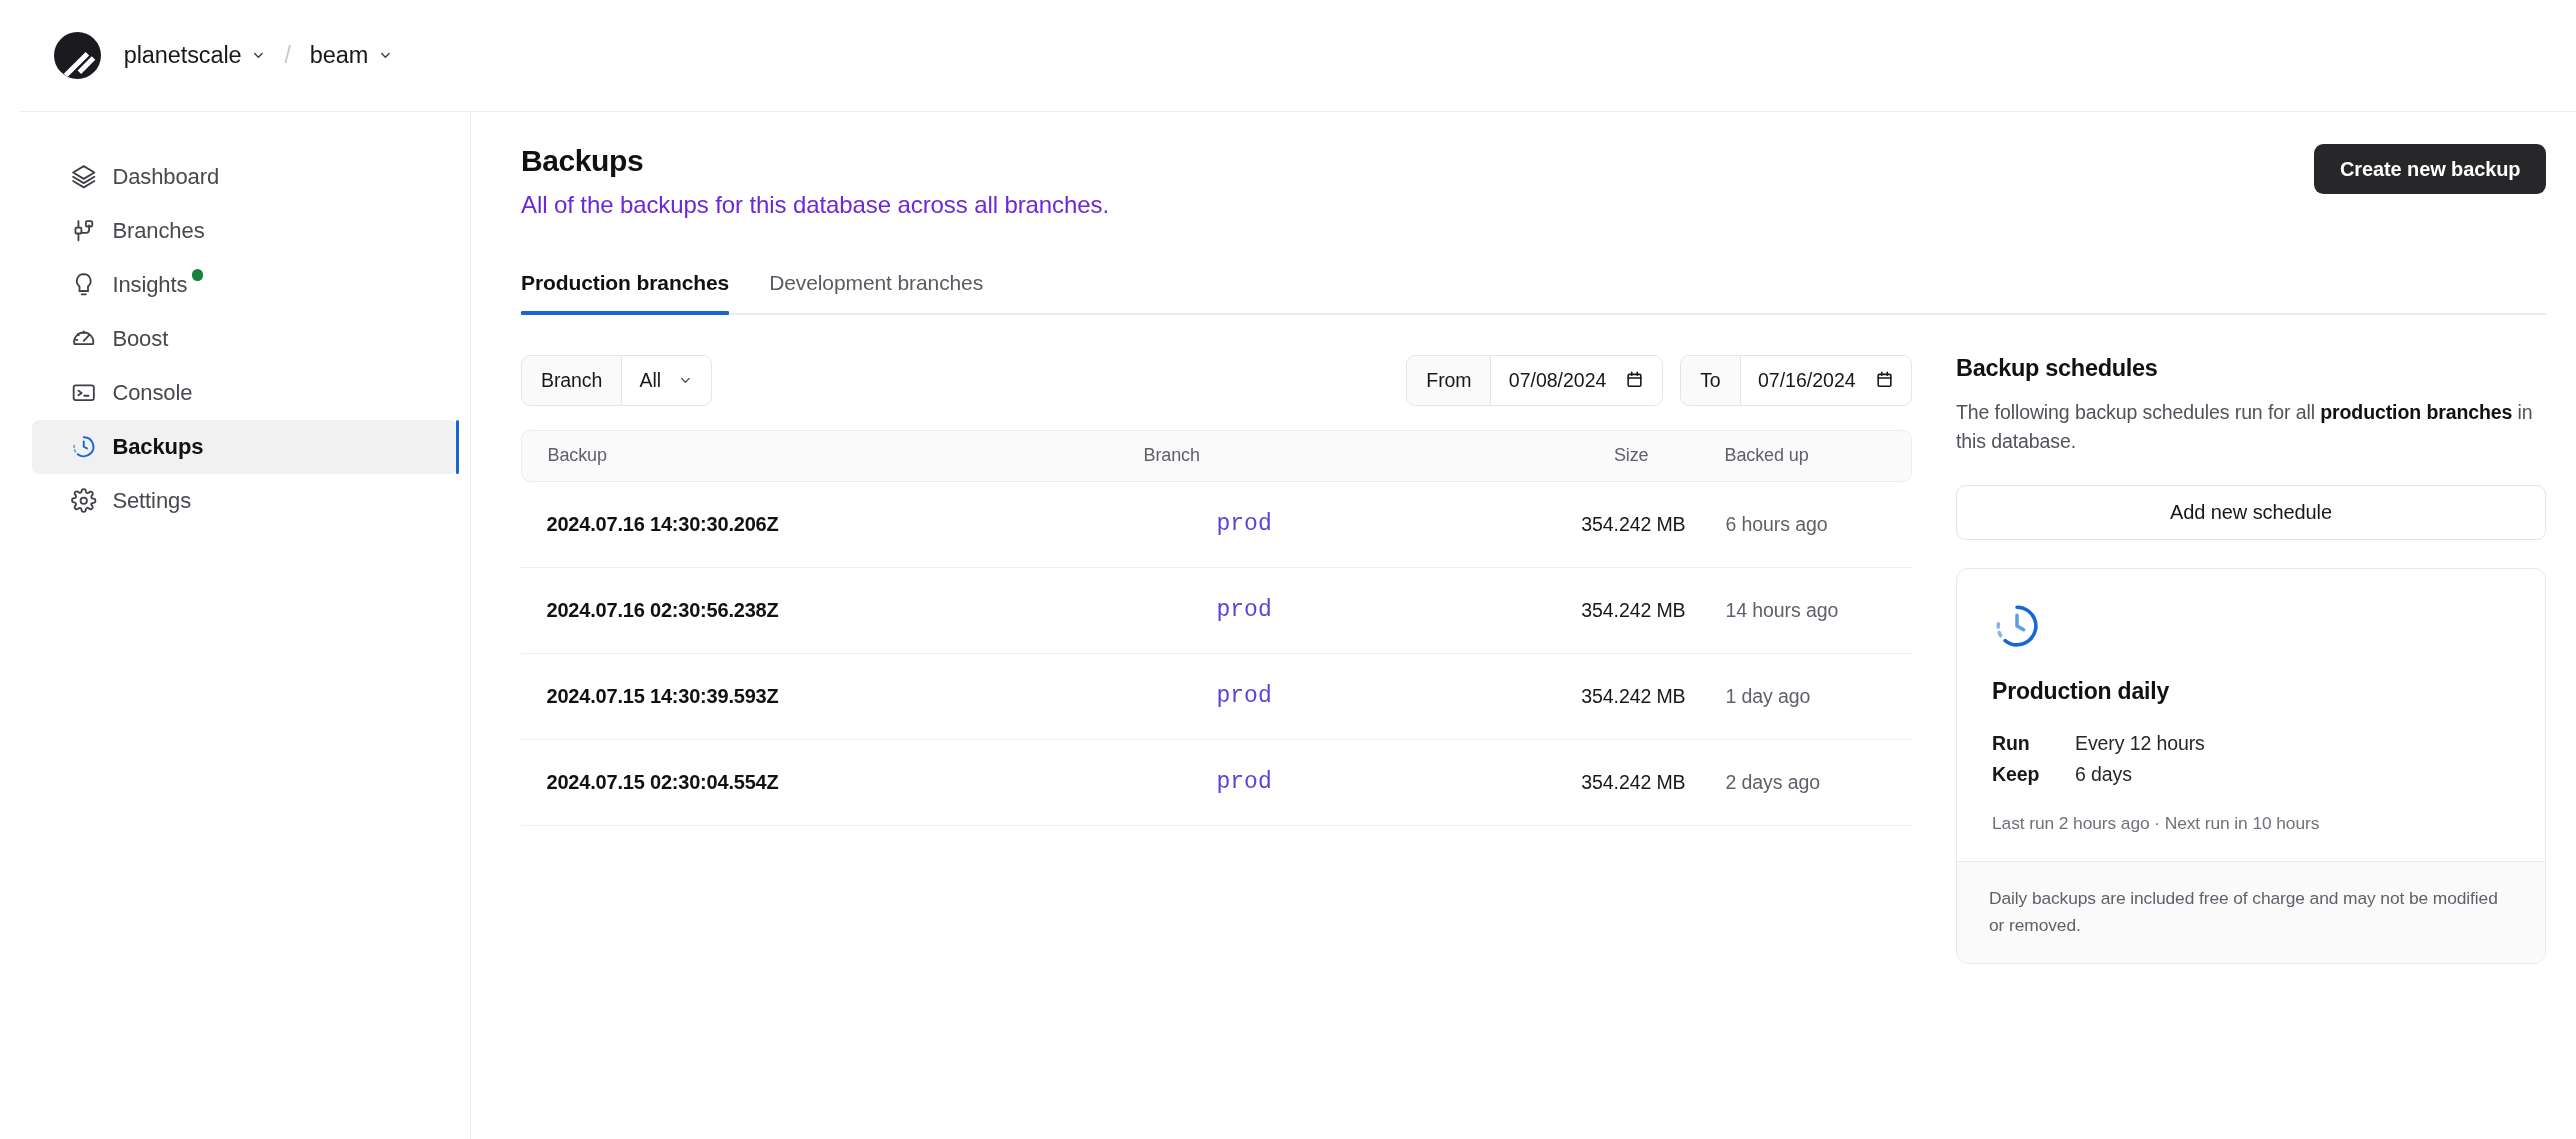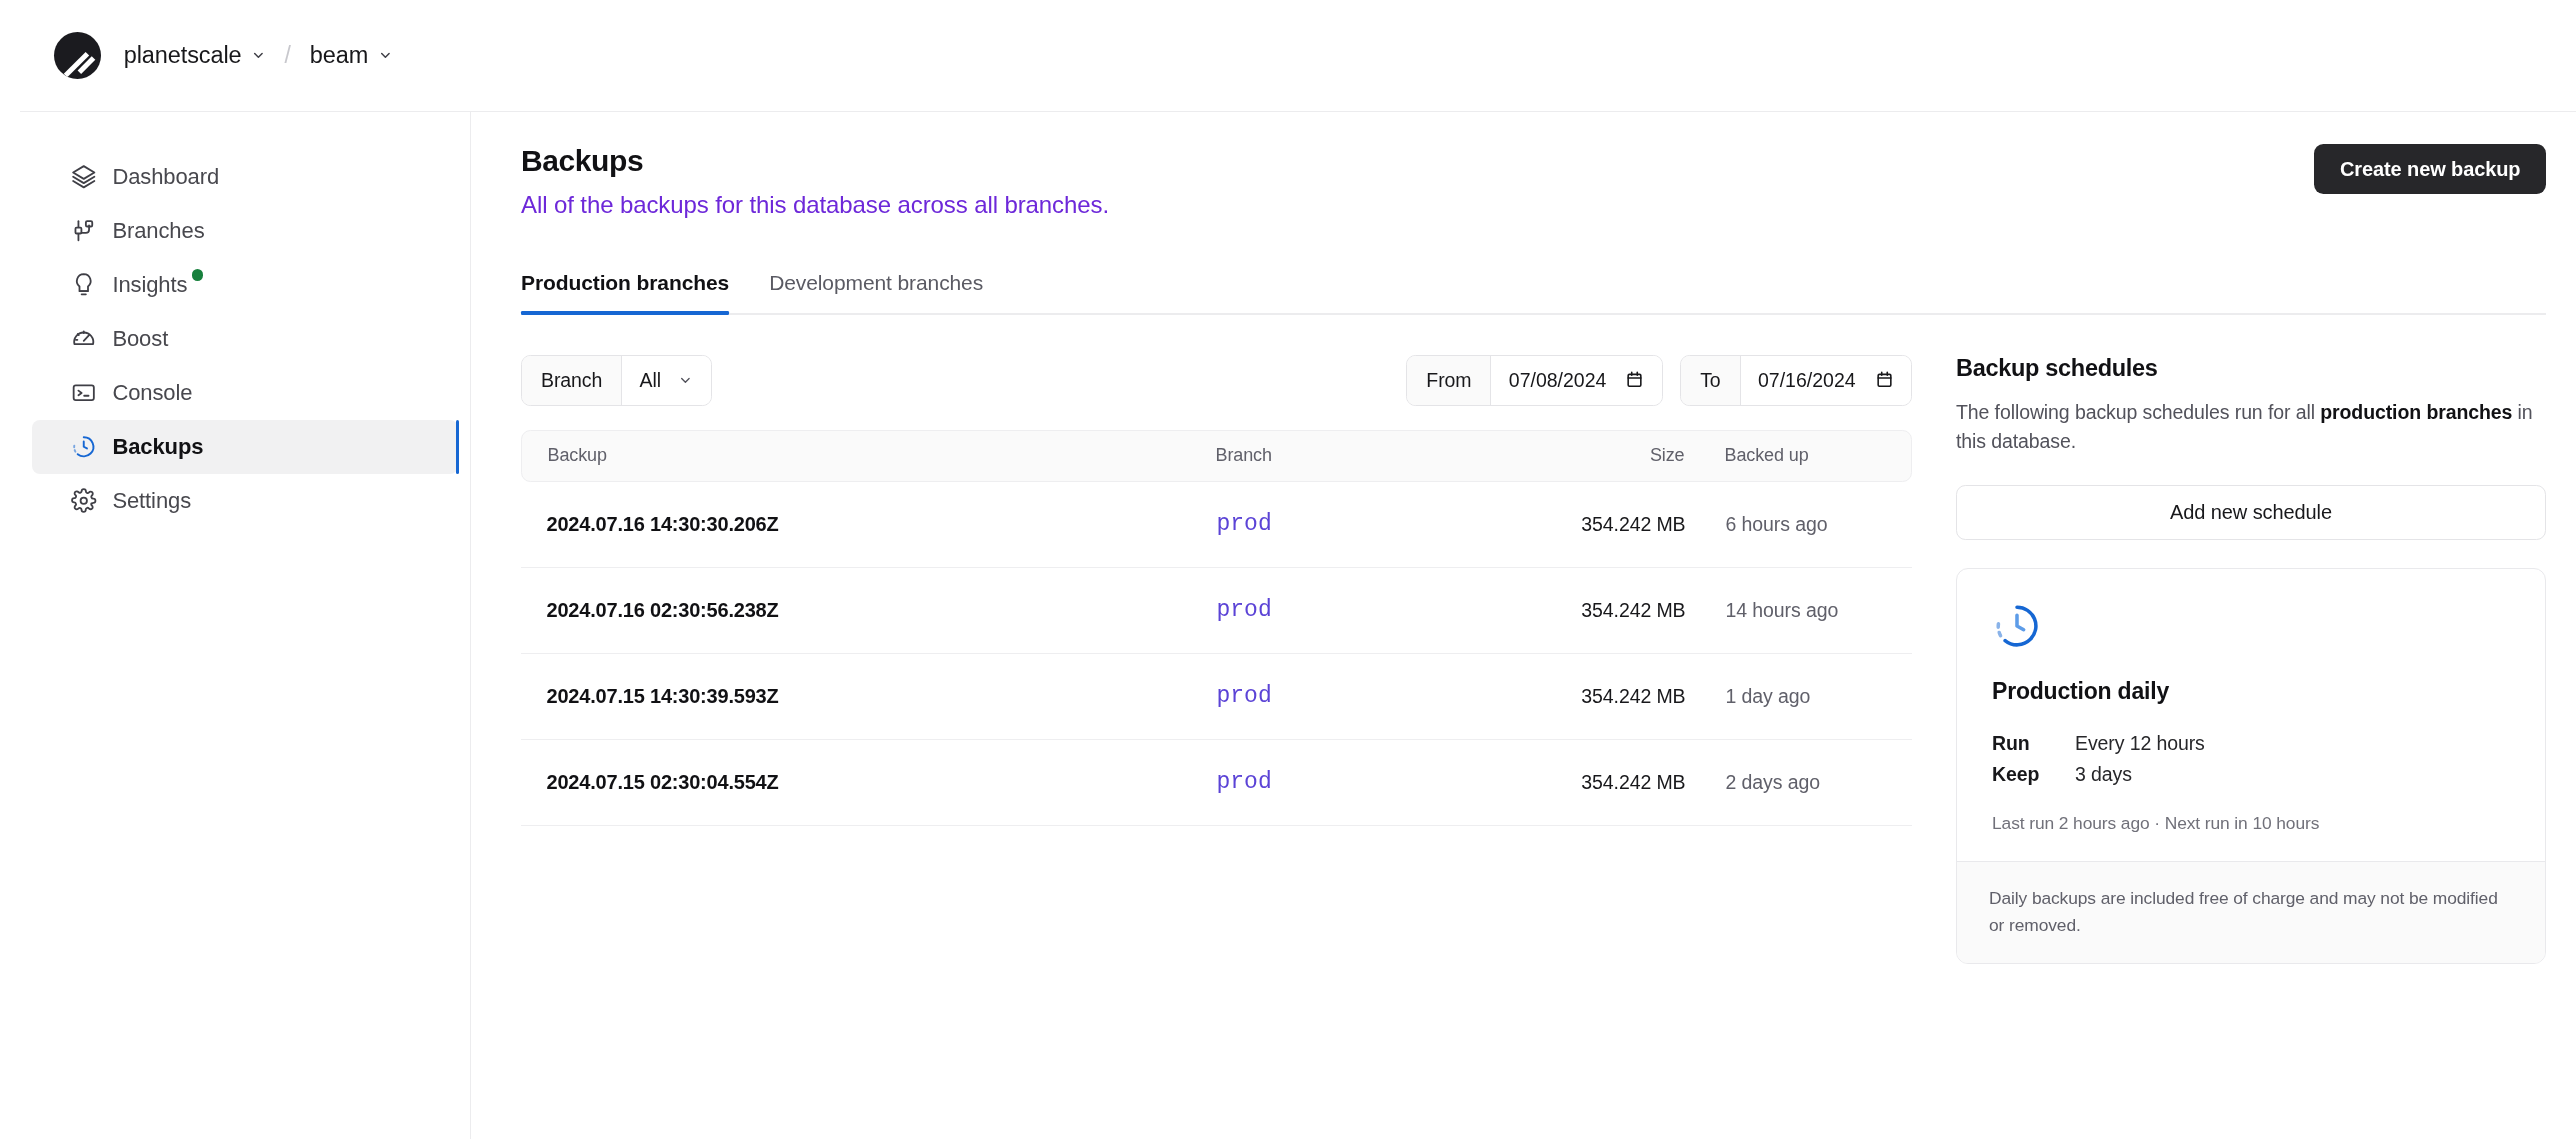--- a/index.html
+++ b/index.html
@@ -117,21 +117,21 @@
   .seg-date { display: flex; align-items: center; gap: 19px; padding: 0 17.4px; background: #fff; cursor: pointer; }
   .seg-date .dval { font-size: 19.5px; color: #18181b; letter-spacing: 0px; }
   .spacer { flex: 1 1 auto; }
   .gap-sm { width: 17.4px; flex: 0 0 17.4px; }
 
   
   .table { margin-top: 24px; width: 100%; }
   .thead {
     display: flex; align-items: center; height: 52px;
     background: #fafafa; border: 1.3px solid #eeeef0; border-radius: 9.4px;
-    padding: 0 25.5px; box-sizing: border-box;
+    padding: 0 25.5px; box-sizing: border-box; gap: 36px;
   }
   .th { font-size: 18px; color: #60606a; letter-spacing: -0.1px; }
   .c-backup { flex: 1 1 auto; min-width: 0; }
   .c-branch { width: 268px; flex: 0 0 268px; }
   .c-size   { width: 201px; flex: 0 0 201px; text-align: right; }
   .c-when   { width: 201px; flex: 0 0 201px; padding-left: 40px; }
   .trow {
     display: flex; align-items: center; height: 86px;
     border-bottom: 1.3px solid #eeeef0; padding: 0 25.5px; box-sizing: border-box;
     cursor: pointer;
@@ -415,21 +415,21 @@
                 </svg>
               </div>
               <div class="card-title">Production daily</div>
               <div class="kv">
                 <div class="kv-row">
                   <div class="kv-k">Run</div>
                   <div class="kv-v">Every 12 hours</div>
                 </div>
                 <div class="kv-row">
                   <div class="kv-k">Keep</div>
-                  <div class="kv-v">3 days</div>
+                  <div class="kv-v">6 days</div>
                 </div>
               </div>
               <div class="card-meta">Last run 2 hours ago · Next run in 10 hours</div>
             </div>
             <div class="card-note">Daily backups are included free of charge and may not be modified or removed.</div>
           </div>
         </div>
 
       </div>
     </div>

